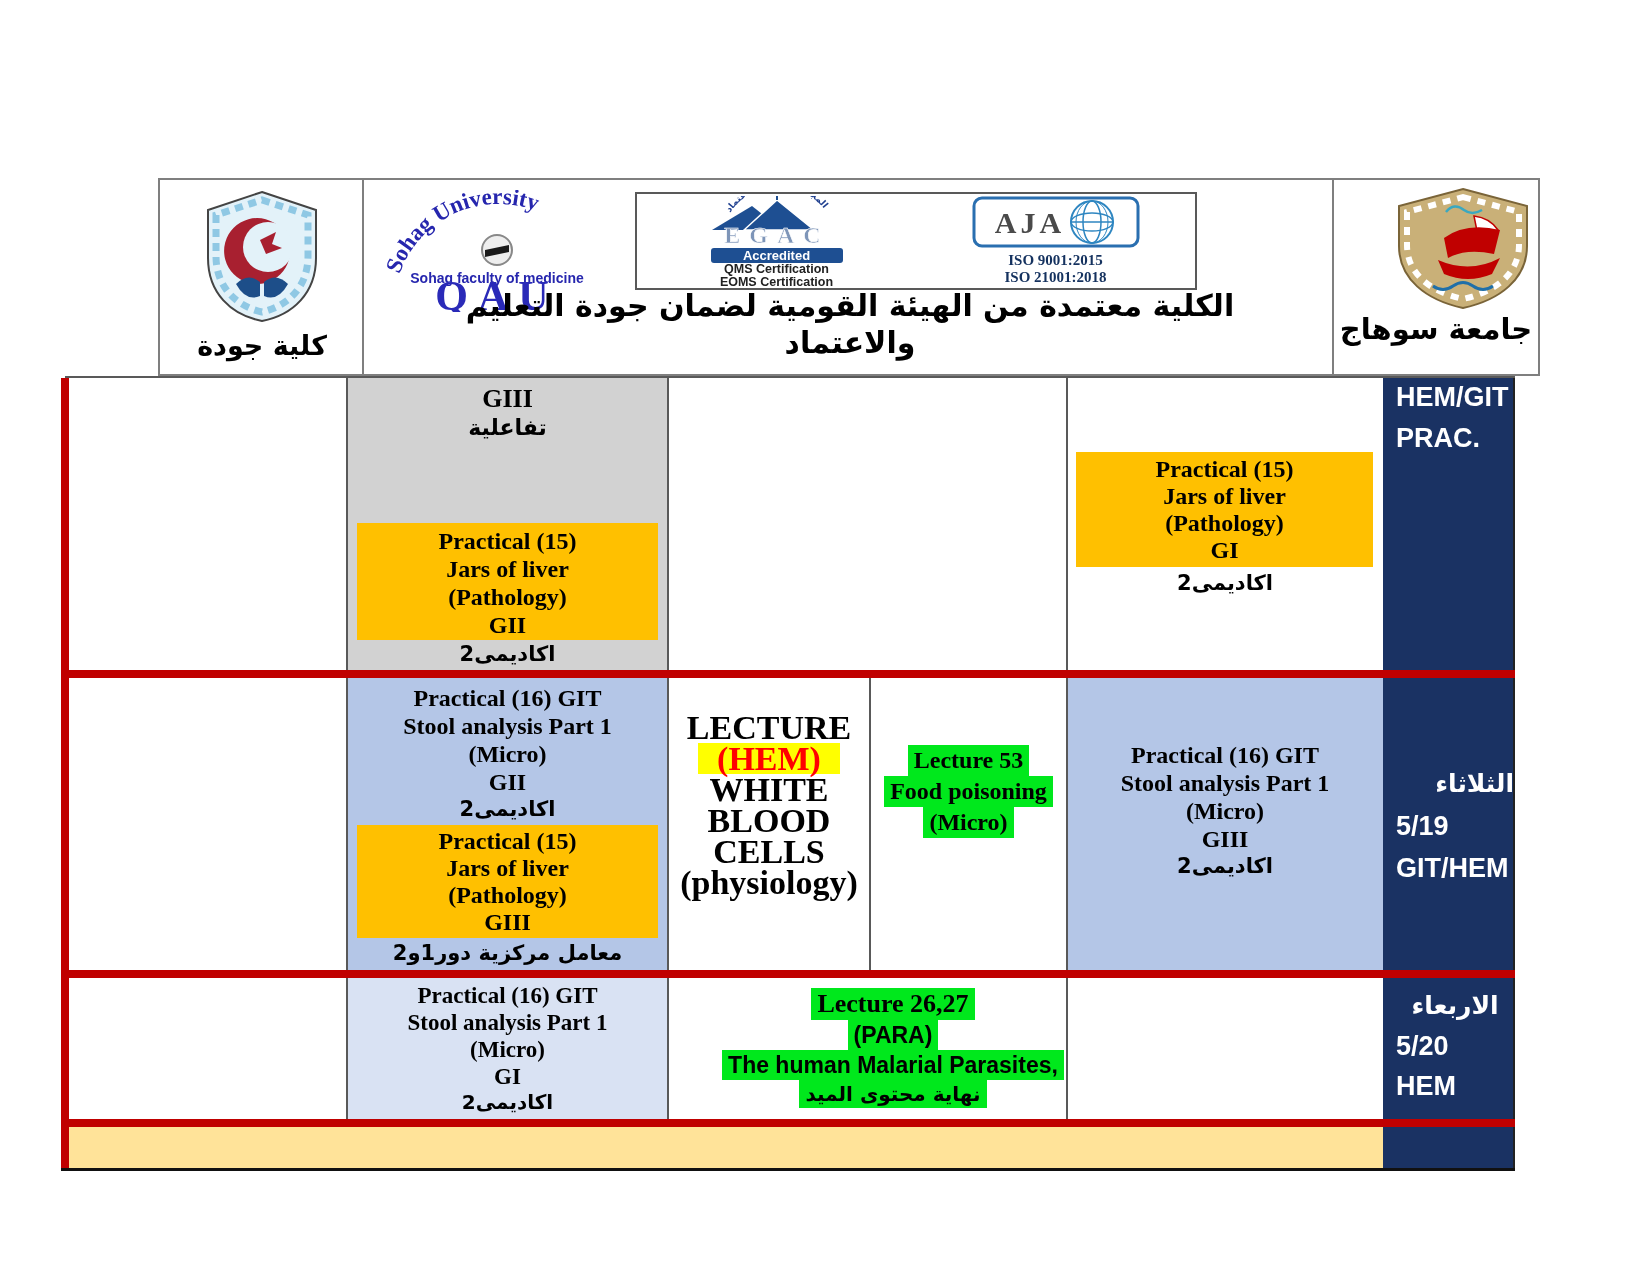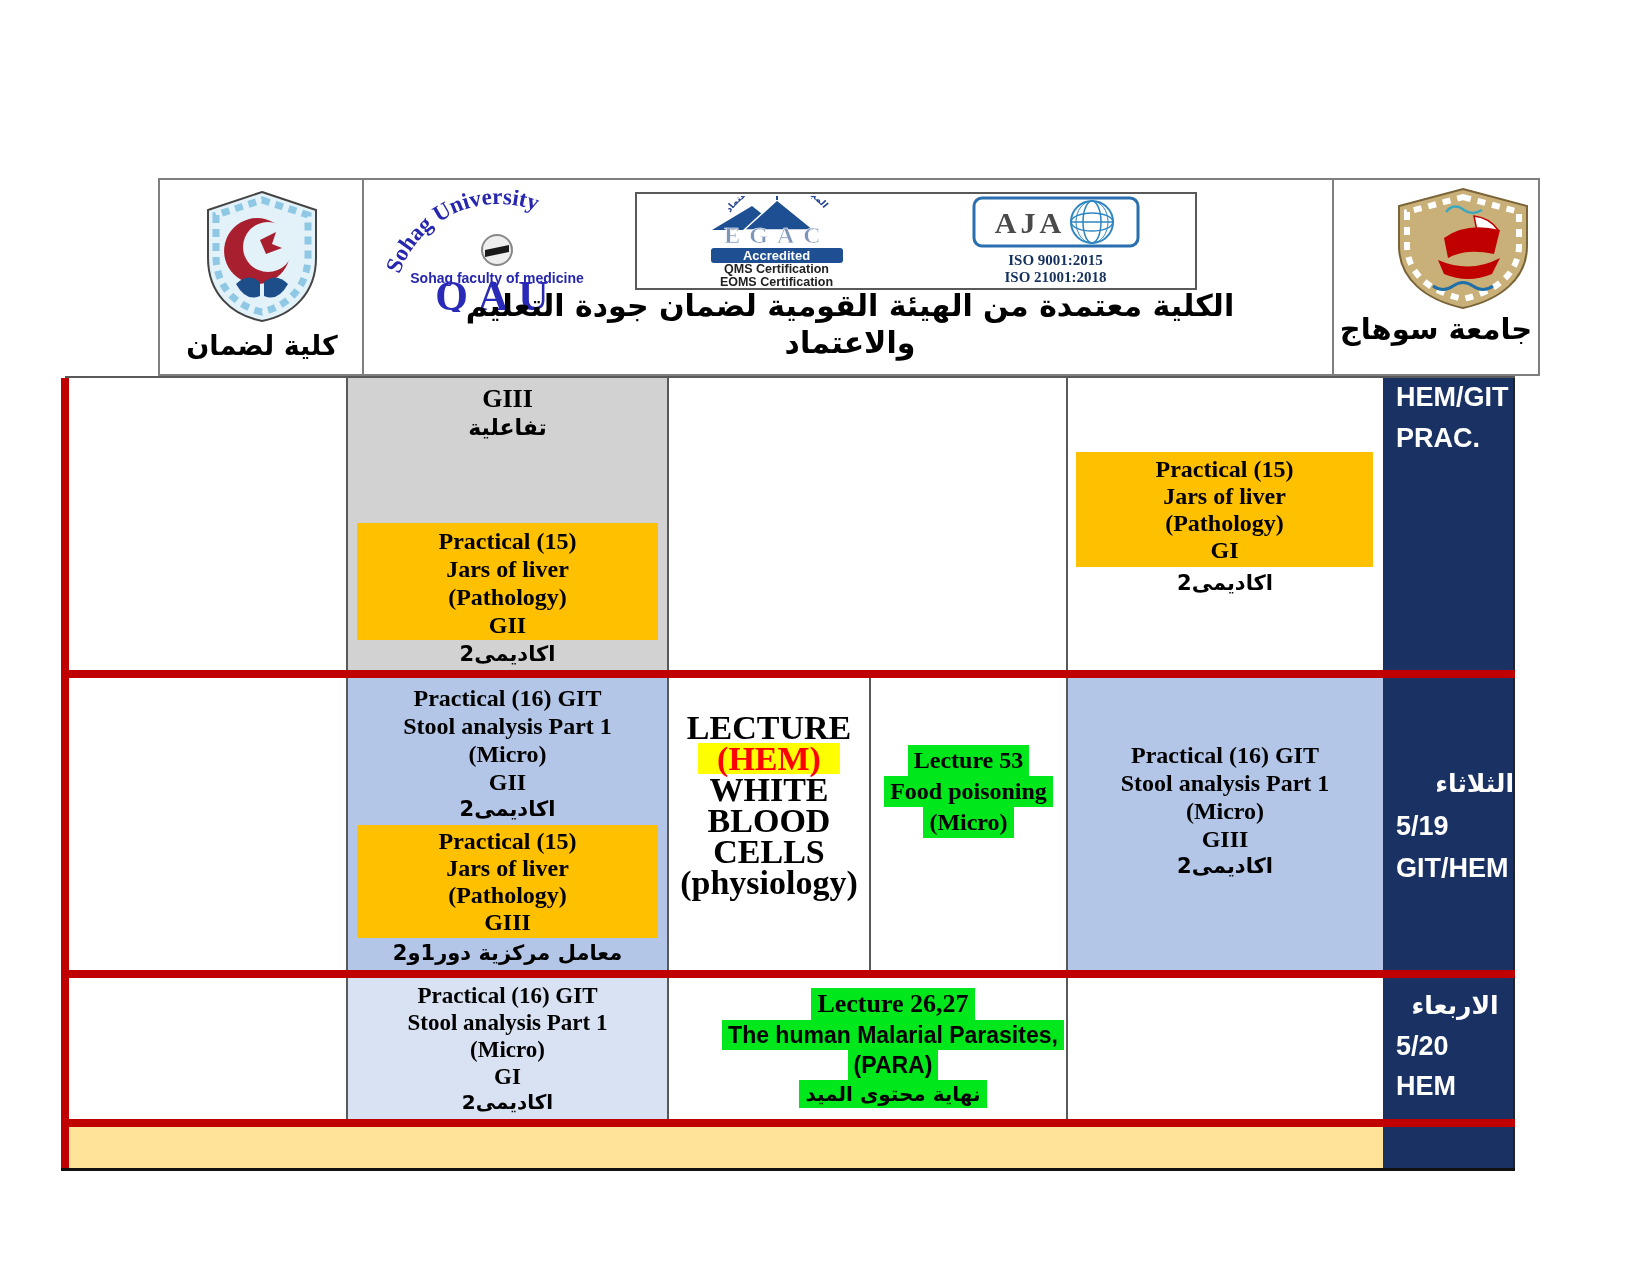--- a/index.html
+++ b/index.html
@@ -42,21 +42,21 @@
 
     <svg class="abs" style="left:40px;top:8px" width="124" height="138" viewBox="0 0 124 138">
       <path d="M62,4 L116,22 V70 C116,105 93,127 62,133 C31,127 8,105 8,70 V22 Z" fill="#e3f2f9" stroke="#444" stroke-width="2"></path>
       <path d="M62,12 L108,27 V68 C108,99 88,118 62,124 C36,118 16,99 16,68 V27 Z" fill="none" stroke="#8fc8e4" stroke-width="7" stroke-dasharray="8,6"></path>
       <path d="M57,30 a33,33 0 1,0 0.2,0 z" fill="#a82030"></path>
       <circle cx="68" cy="59" r="25" fill="#e3f2f9"></circle>
       <path d="M60,52 l16,-8 l-4,12 l10,4 l-16,6 z" fill="#a82030"></path>
       <path d="M36,96 q12,-12 24,-2 l0,14 q-14,6 -24,-12 z" fill="#1d4e89"></path>
       <path d="M88,96 q-12,-12 -24,-2 l0,14 q14,6 24,-12 z" fill="#1d4e89"></path>
     </svg>
-    <div class="abs ar ctr" style="left:0;top:150px;width:204px;font-size:27px" dir="rtl">كلية لضمان</div>
+    <div class="abs ar ctr" style="left:0;top:150px;width:204px;font-size:27px" dir="rtl">كلية جودة</div>
 
     <svg class="abs" style="left:212px;top:10px" width="250" height="122" viewBox="0 0 250 122">
       <defs>
           <path id="qarc" d="M25,92 A105,105 0 0 1 228,92" fill="none"></path>
         </defs>
       <text font-family="Liberation Serif, DejaVu Serif, serif" font-weight="bold" font-size="23" fill="#2626ae">
         <textPath href="#qarc" startOffset="8">Sohag University</textPath>
       </text>
       <circle cx="125" cy="60" r="15" fill="#eee" stroke="#888" stroke-width="2"></circle>
       <path d="M113,60 l24,-5 v7 l-24,5 z" fill="#1a1a1a"></path>
@@ -212,22 +212,22 @@
   <div class="abs ctr ser t23" style="left:347px;top:982px;width:321px">
     <div>Practical (16) GIT</div>
     <div>Stool analysis Part 1</div>
     <div>(Micro)</div>
     <div>GI</div>
     <div class="ar" style="font-size:20px;line-height:25px" dir="rtl">اكاديمى2</div>
   </div>
 
   <div class="abs ctr" style="left:668px;top:988px;width:450px">
     <div class="ser" style="font-size:26px;line-height:32px"><span class="hl">Lecture 26,27</span></div>
+    <div class="sans" style="font-size:23px;line-height:30px"><span class="hl">(PARA)</span></div>
     <div class="sans" style="font-size:23px;line-height:30px"><span class="hl">The human Malarial Parasites,</span></div>
-    <div class="sans" style="font-size:23px;line-height:30px"><span class="hl">(PARA)</span></div>
     <div class="ar" style="font-size:20px;line-height:28px" dir="rtl"><span class="hl">نهاية محتوى الميد</span></div>
   </div>
 
   <div class="abs day" style="left:1396px;top:986px;width:118px;line-height:40px">
     <div class="ar" dir="rtl" style="text-align:center">الاربعاء</div>
     <div>5/20</div>
     <div>HEM</div>
   </div>
 
 </div>

